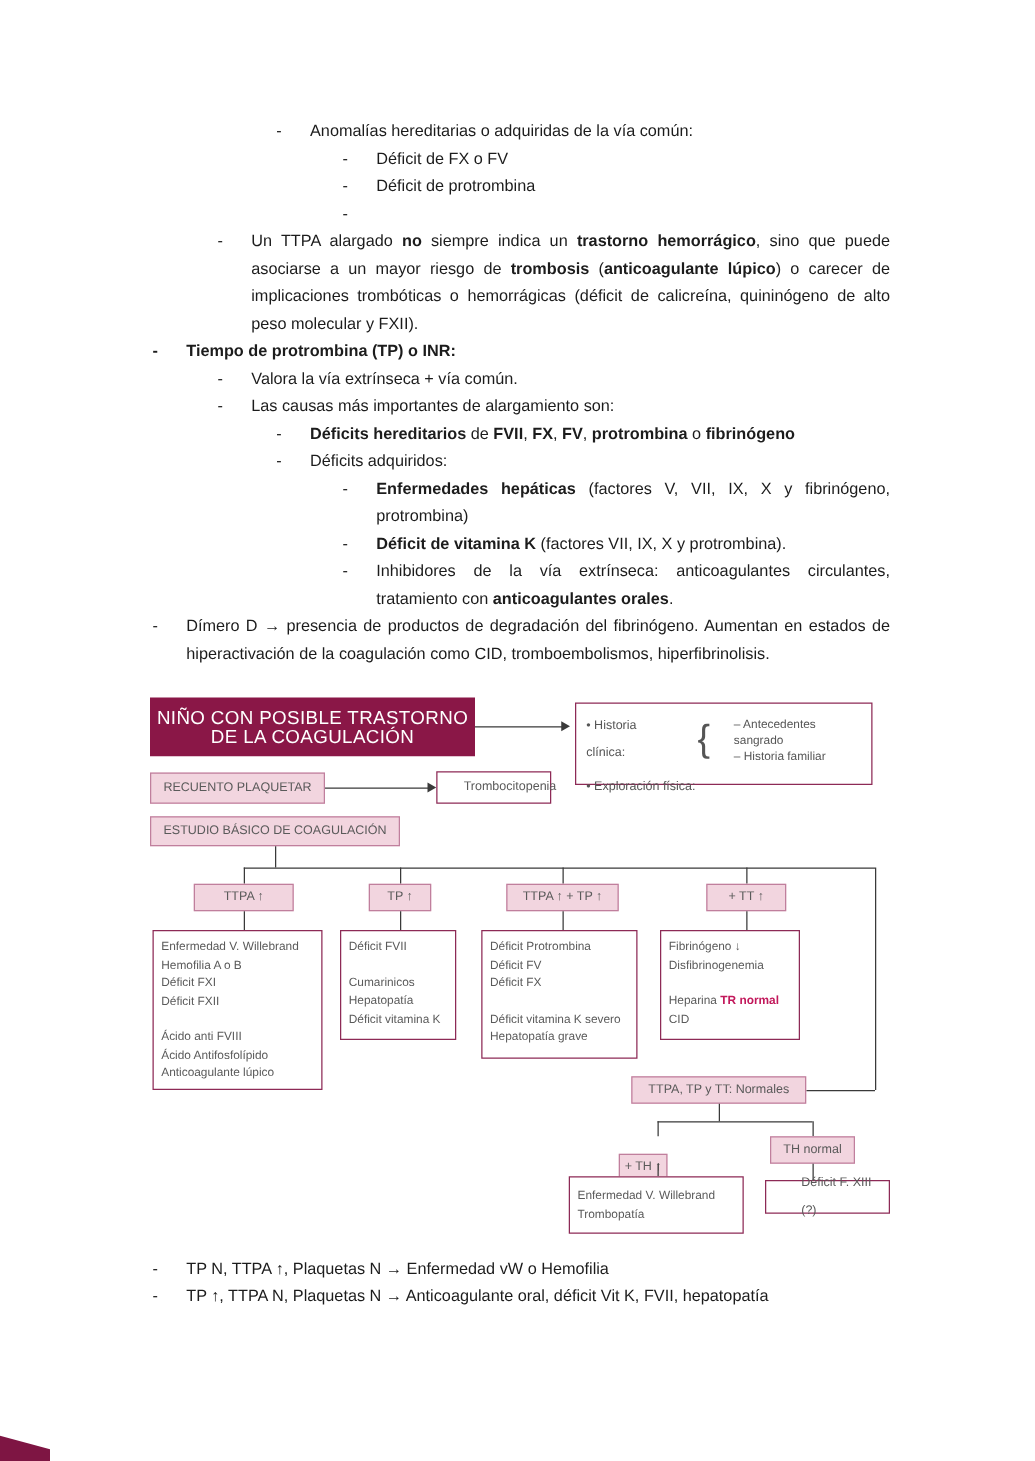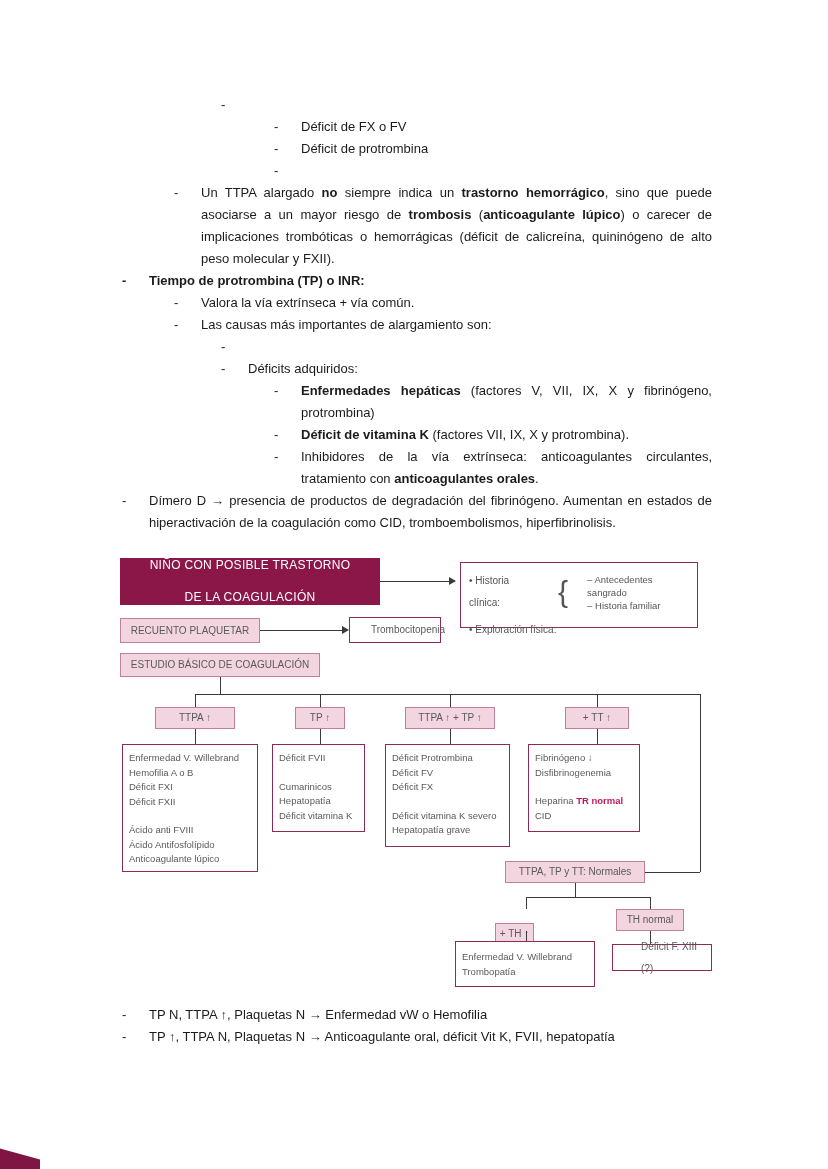--- a/index.html
+++ b/index.html
@@ -24,22 +24,22 @@
   .txt { flex:1 1 auto; }
   .just { text-align:justify; }
   .bold { font-weight:bold; }
   b { font-weight:bold; }
 
   
   .flow { position:relative; height:438px; margin-top:22px; color:#585858; }
   .abs { position:absolute; }
   .rootbox {
     background:#8a1747; color:#ffffff;
-    display:flex; flex-direction:column; align-items:center; justify-content:space-between;
-    font-size:12px; line-height:15px; letter-spacing:.3px;
+    display:flex; flex-direction:column; align-items:center; justify-content:center;
+    font-size:15px; line-height:15px; letter-spacing:.3px;
   }
   .pink {
     background:#f2d5df; border:1px solid #c07f9d; color:#5a5a5a;
     display:flex; align-items:center; justify-content:center;
     font-size:10px; text-align:center; padding:0 2px;
   }
   .white { background:#ffffff; border:1.5px solid #8d2a56; color:#5a5a5a; }
   .center { display:flex; align-items:center; justify-content:center; font-size:10px; }
   .listbox { padding:6px 6px; font-size:9.5px; line-height:14.5px; }
   .sp { height:14px; }
@@ -105,20 +105,21 @@
     clip-path:polygon(0 15%, 100% 60%, 100% 100%, 0 100%);
   }
 </style>
 </head>
 <body>
 
 <div class="content">
 
   <div class="li l2">
     <span class="dash">-</span>
+    <div class="txt">Anomalías hereditarias o adquiridas de la vía común:</div>
   </div>
   <div class="li l3">
     <span class="dash">-</span>
     <div class="txt">Déficit de FX o FV</div>
   </div>
   <div class="li l3">
     <span class="dash">-</span>
     <div class="txt">Déficit de protrombina</div>
   </div>
   <div class="li l3">
@@ -137,20 +138,21 @@
   <div class="li l1">
     <span class="dash">-</span>
     <div class="txt">Valora la vía extrínseca + vía común.</div>
   </div>
   <div class="li l1">
     <span class="dash">-</span>
     <div class="txt">Las causas más importantes de alargamiento son:</div>
   </div>
   <div class="li l2">
     <span class="dash">-</span>
+    <div class="txt"><b>Déficits hereditarios</b><span> de </span><b>FVII</b><span>, </span><b>FX</b><span>, </span><b>FV</b><span>, </span><b>protrombina</b><span> o </span><b>fibrinógeno</b></div>
   </div>
   <div class="li l2">
     <span class="dash">-</span>
     <div class="txt">Déficits adquiridos:</div>
   </div>
   <div class="li l3">
     <span class="dash">-</span>
     <div class="txt just"><b>Enfermedades hepáticas</b><span> (factores V, VII, IX, X y fibrinógeno, protrombina)</span></div>
   </div>
   <div class="li l3">

